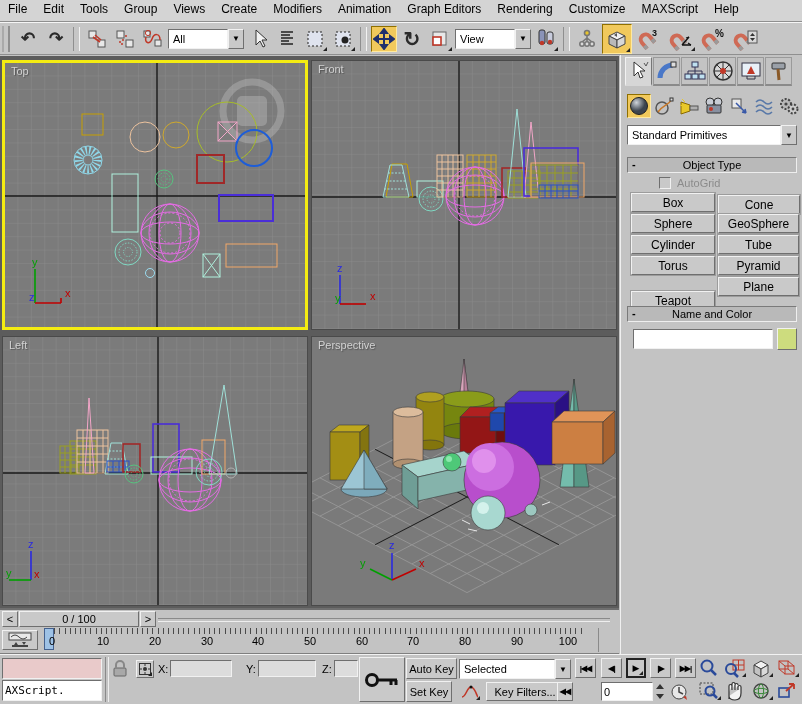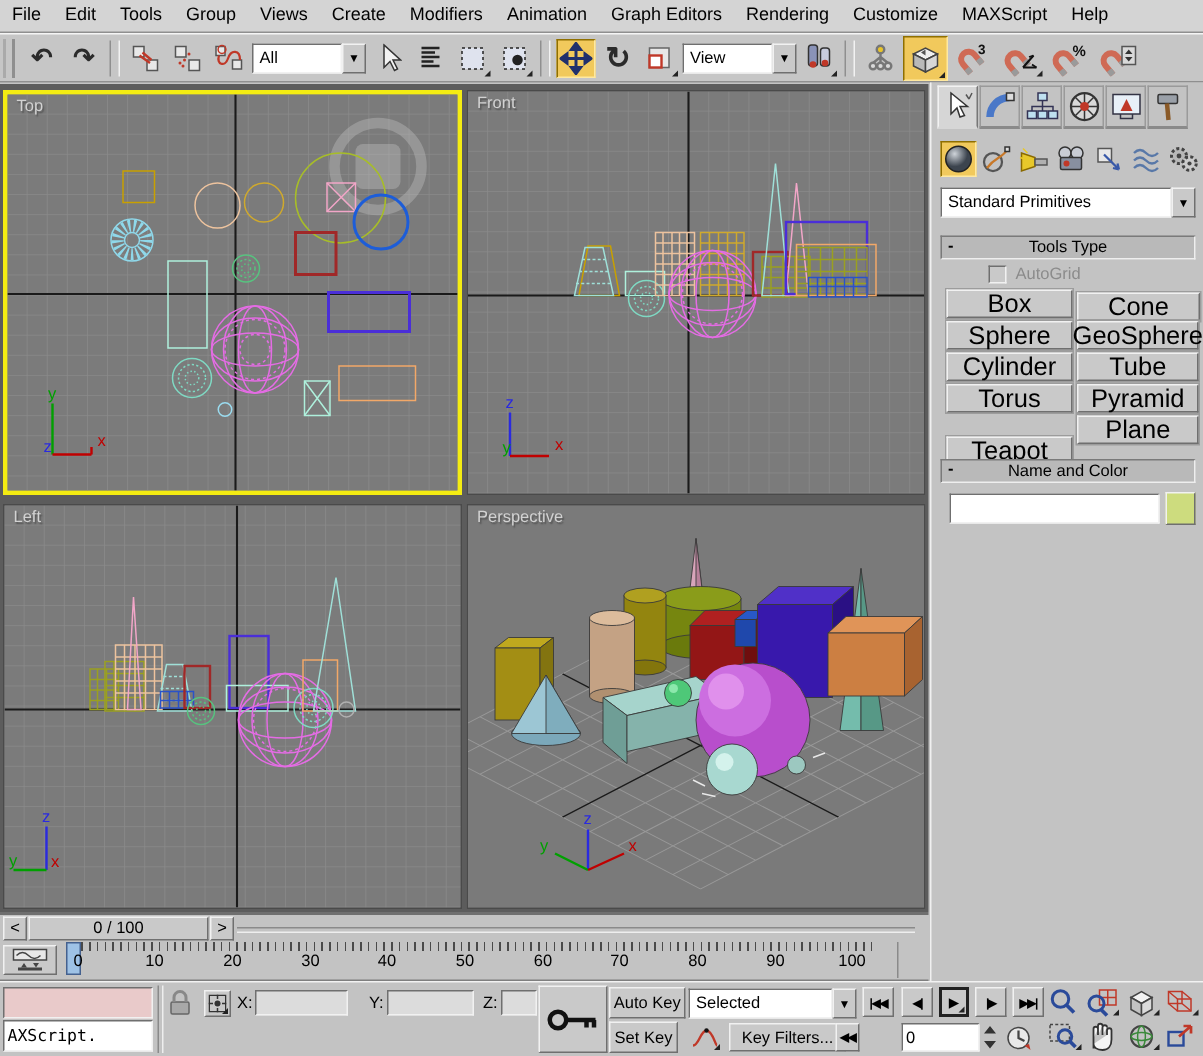--- a/index.html
+++ b/index.html
@@ -29,21 +29,21 @@
   .vplabel{position:absolute;left:6px;top:2px;color:#d2d2d2;font-size:11px;text-shadow:1px 1px 1px #555;}
   #vp-top{border:3px solid #f4ec12;}
   
   #cpanel{position:absolute;left:620px;top:55px;width:182px;height:649px;background:#c3c3c3;border-left:1px solid #f0f0f0;box-sizing:border-box;}
   .tab{position:absolute;top:2px;width:27px;height:29px;display:flex;align-items:center;justify-content:center;border:1px solid #9a9a9a;border-bottom:2px solid #8a8a8a;background:#c3c3c3;box-sizing:border-box;}
   .tab.activetab{background:#d6d6d6;border-color:#f2f2f2 #777 #d6d6d6 #f2f2f2;}
   .subicon{position:absolute;top:39px;width:24px;height:24px;display:flex;align-items:center;justify-content:center;}
   .subicon.active{background:#f1c95c;border:1px solid;border-color:#8f6f00 #ffe9a0 #ffe9a0 #8f6f00;box-sizing:border-box;}
   .rollout{position:absolute;left:6px;width:170px;height:16px;background:#b9b9b9;border:1px solid;border-color:#7a7a7a #eee #eee #7a7a7a;box-sizing:border-box;font-size:11px;display:flex;align-items:center;justify-content:center;}
   .rollout .minus{position:absolute;left:4px;top:0px;font-weight:bold;}
-  .obtn{position:absolute;height:19px;background:#c9c9c9;border:1px solid;border-color:#f1f1f1 #6f6f6f #6f6f6f #f1f1f1;box-sizing:border-box;display:flex;align-items:center;justify-content:center;font-size:17px;box-shadow:0 0 0 1px #9c9c9c;}
+  .obtn{position:absolute;height:19px;background:#c9c9c9;border:1px solid;border-color:#f1f1f1 #6f6f6f #6f6f6f #f1f1f1;box-sizing:border-box;display:flex;align-items:center;justify-content:center;font-size:12px;box-shadow:0 0 0 1px #9c9c9c;}
   .graylabel{color:#8b8b8b;}
   
   #timeslider{position:absolute;left:0;top:608px;width:619px;height:20px;background:#c3c3c3;border-top:2px solid #6f6f6f;box-sizing:border-box;}
   #trackbar{position:absolute;left:0;top:628px;width:619px;height:26px;background:#c3c3c3;border-bottom:1px solid #7f7f7f;box-sizing:border-box;}
   .ticknum{position:absolute;top:7px;transform:translateX(-50%);font-size:11px;}
   
   #statusbar{position:absolute;left:0;top:654px;width:802px;height:50px;background:#c3c3c3;border-top:1px solid #f2f2f2;box-sizing:border-box;}
   .sbtn{position:absolute;background:#c9c9c9;border:1px solid;border-color:#f1f1f1 #6f6f6f #6f6f6f #f1f1f1;box-sizing:border-box;display:flex;align-items:center;justify-content:center;font-size:11px;}
   .field{position:absolute;background:#fff;border:1px solid;border-color:#6f6f6f #f1f1f1 #f1f1f1 #6f6f6f;box-sizing:border-box;font-size:11px;padding:0 2px;font-family:"Liberation Sans",sans-serif;}
   input.field{outline:none;}
@@ -635,21 +635,21 @@
         </svg>
     </div>
 
     <div class="dd abs" style="left:6px;top:70px;width:170px;">
       <div class="val" style="flex:1">Standard Primitives</div>
       <div class="arrow">▼</div>
     </div>
 
     <div class="rollout" style="top:102px">
       <span class="minus">-</span>
-      <span>Tools Type</span>
+      <span>Object Type</span>
     </div>
     <div class="abs" style="left:38px;top:122px;display:flex;align-items:center;gap:6px;">
       <span class="s" style="width:12px;height:12px;background:#c9c9c9;display:inline-block;"></span>
       <span class="graylabel">AutoGrid</span>
     </div>
     <div class="obtn" style="left:10px;top:138px;width:84px">
         <span>Box</span>
       </div>
     <div class="obtn" style="left:97px;top:140px;width:82px">
         <span>Cone</span>

